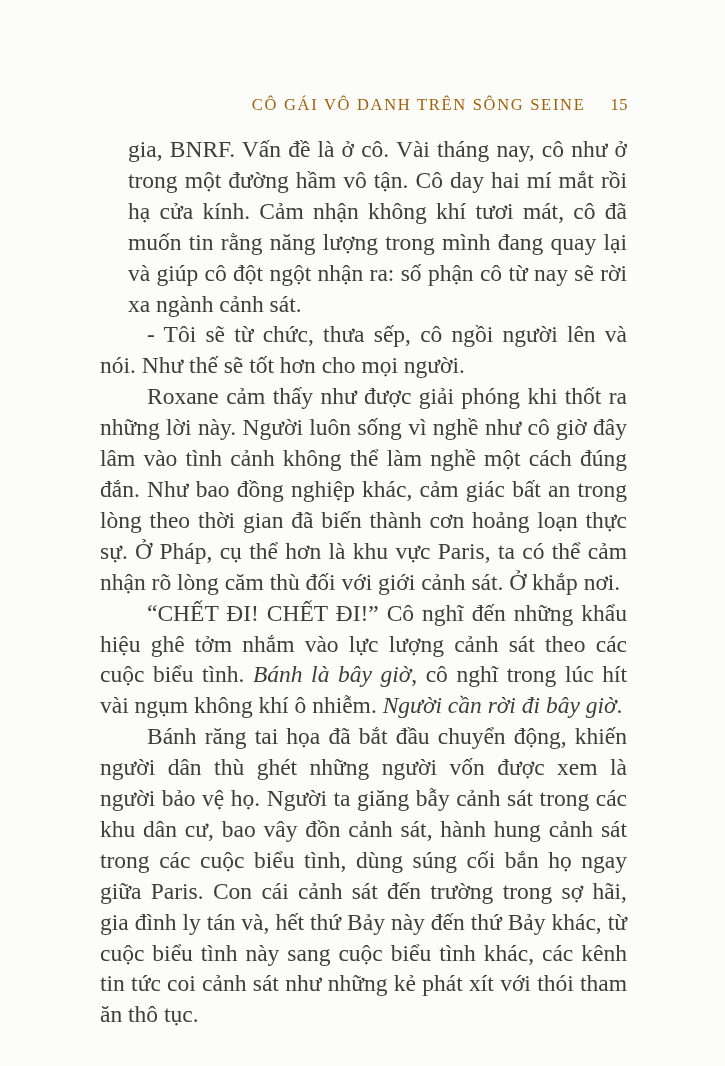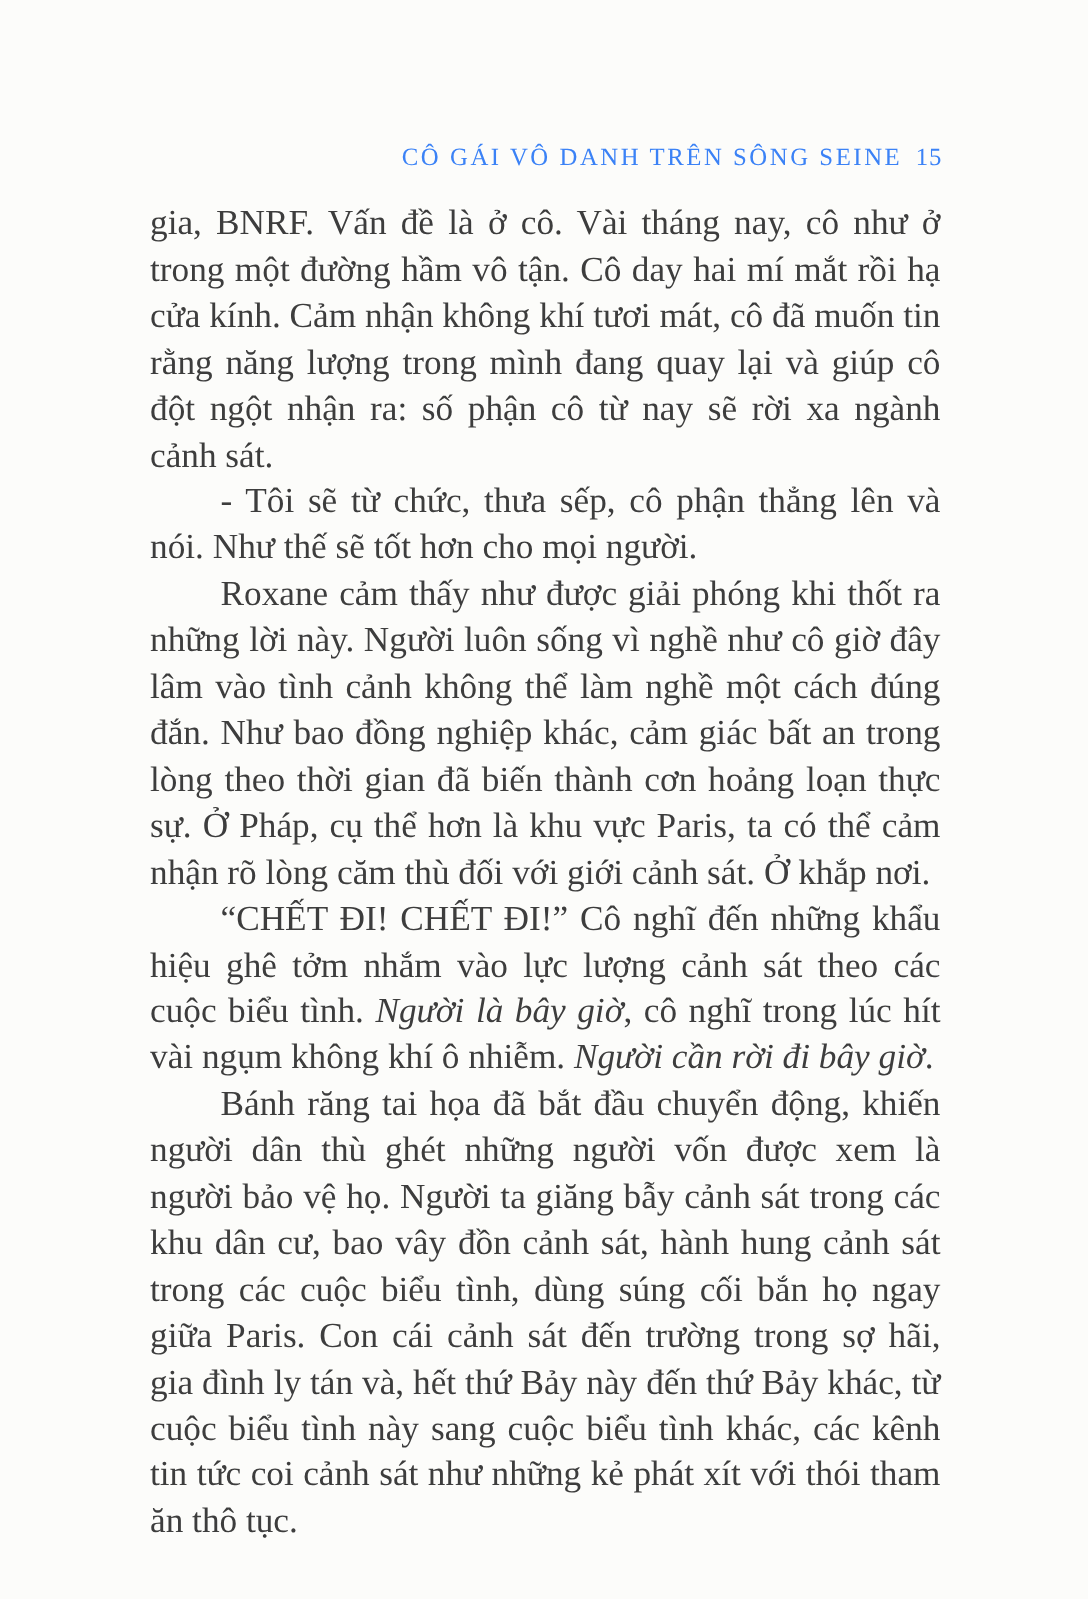--- a/index.html
+++ b/index.html
@@ -22,57 +22,58 @@
     right: 97px;
     display: flex;
     justify-content: flex-end;
     align-items: baseline;
     font-size: 16.5px;
     letter-spacing: 1.7px;
     font-variant: normal;
     white-space: nowrap;
   }
   .running-head .pagenum {
-    margin-left: 9px;
+    margin-left: 25px;
     letter-spacing: 0.5px;
   }
   .text-block {
     position: absolute;
     top: 134px;
     left: 100px;
     width: 527px;
     font-size: 23.5px;
     line-height: 30.9px;
     text-align: justify;
     text-justify: inter-word;
   }
   .text-block p {
     margin: 0;
     padding: 0;
     text-indent: 47px;
   }
   .text-block p.no-indent {
     text-indent: 0;
+    margin-left: 28px;
   }
   .text-block em {
     font-style: italic;
   }
 </style>
 </head>
 <body style="background: rgb(252, 252, 250);">
 
 <div class="page">
 
-  <div class="running-head" style="color: #3b82f6;">
+  <div class="running-head" style="color: #a16207;">
     <span class="title">CÔ GÁI VÔ DANH TRÊN SÔNG SEINE</span>
     <span class="pagenum">15</span>
   </div>
 
   <div class="text-block" style="color: rgb(61, 61, 61);">
 
   <p class="no-indent"><span>gia, BNRF. Vấn đề là ở cô. Vài tháng nay, cô như ở trong một đường hầm vô tận. Cô day hai mí mắt rồi hạ cửa kính. Cảm nhận không khí tươi mát, cô đã muốn tin rằng năng lượng trong mình đang quay lại và giúp cô đột ngột nhận ra: số phận cô từ nay sẽ rời xa ngành cảnh sát.</span></p>
-      <p><span>- Tôi sẽ từ chức, thưa sếp, cô phận thẳng lên và nói. Như thế sẽ tốt hơn cho mọi người.</span></p>
+      <p><span>- Tôi sẽ từ chức, thưa sếp, cô ngồi người lên và nói. Như thế sẽ tốt hơn cho mọi người.</span></p>
       <p><span>Roxane cảm thấy như được giải phóng khi thốt ra những lời này. Người luôn sống vì nghề như cô giờ đây lâm vào tình cảnh không thể làm nghề một cách đúng đắn. Như bao đồng nghiệp khác, cảm giác bất an trong lòng theo thời gian đã biến thành cơn hoảng loạn thực sự. Ở Pháp, cụ thể hơn là khu vực Paris, ta có thể cảm nhận rõ lòng căm thù đối với giới cảnh sát. Ở khắp nơi.</span></p>
-      <p><span>“CHẾT ĐI! CHẾT ĐI!” Cô nghĩ đến những khẩu hiệu ghê tởm nhắm vào lực lượng cảnh sát theo các cuộc biểu tình. </span><em>Người là bây giờ</em><span>, cô nghĩ trong lúc hít vài ngụm không khí ô nhiễm. </span><em>Người cần rời đi bây giờ</em><span>.</span></p>
+      <p><span>“CHẾT ĐI! CHẾT ĐI!” Cô nghĩ đến những khẩu hiệu ghê tởm nhắm vào lực lượng cảnh sát theo các cuộc biểu tình. </span><em>Bánh là bây giờ</em><span>, cô nghĩ trong lúc hít vài ngụm không khí ô nhiễm. </span><em>Người cần rời đi bây giờ</em><span>.</span></p>
       <p><span>Bánh răng tai họa đã bắt đầu chuyển động, khiến người dân thù ghét những người vốn được xem là người bảo vệ họ. Người ta giăng bẫy cảnh sát trong các khu dân cư, bao vây đồn cảnh sát, hành hung cảnh sát trong các cuộc biểu tình, dùng súng cối bắn họ ngay giữa Paris. Con cái cảnh sát đến trường trong sợ hãi, gia đình ly tán và, hết thứ Bảy này đến thứ Bảy khác, từ cuộc biểu tình này sang cuộc biểu tình khác, các kênh tin tức coi cảnh sát như những kẻ phát xít với thói tham ăn thô tục.</span></p>
     </div>
 
 </div>
 
 </body></html>

